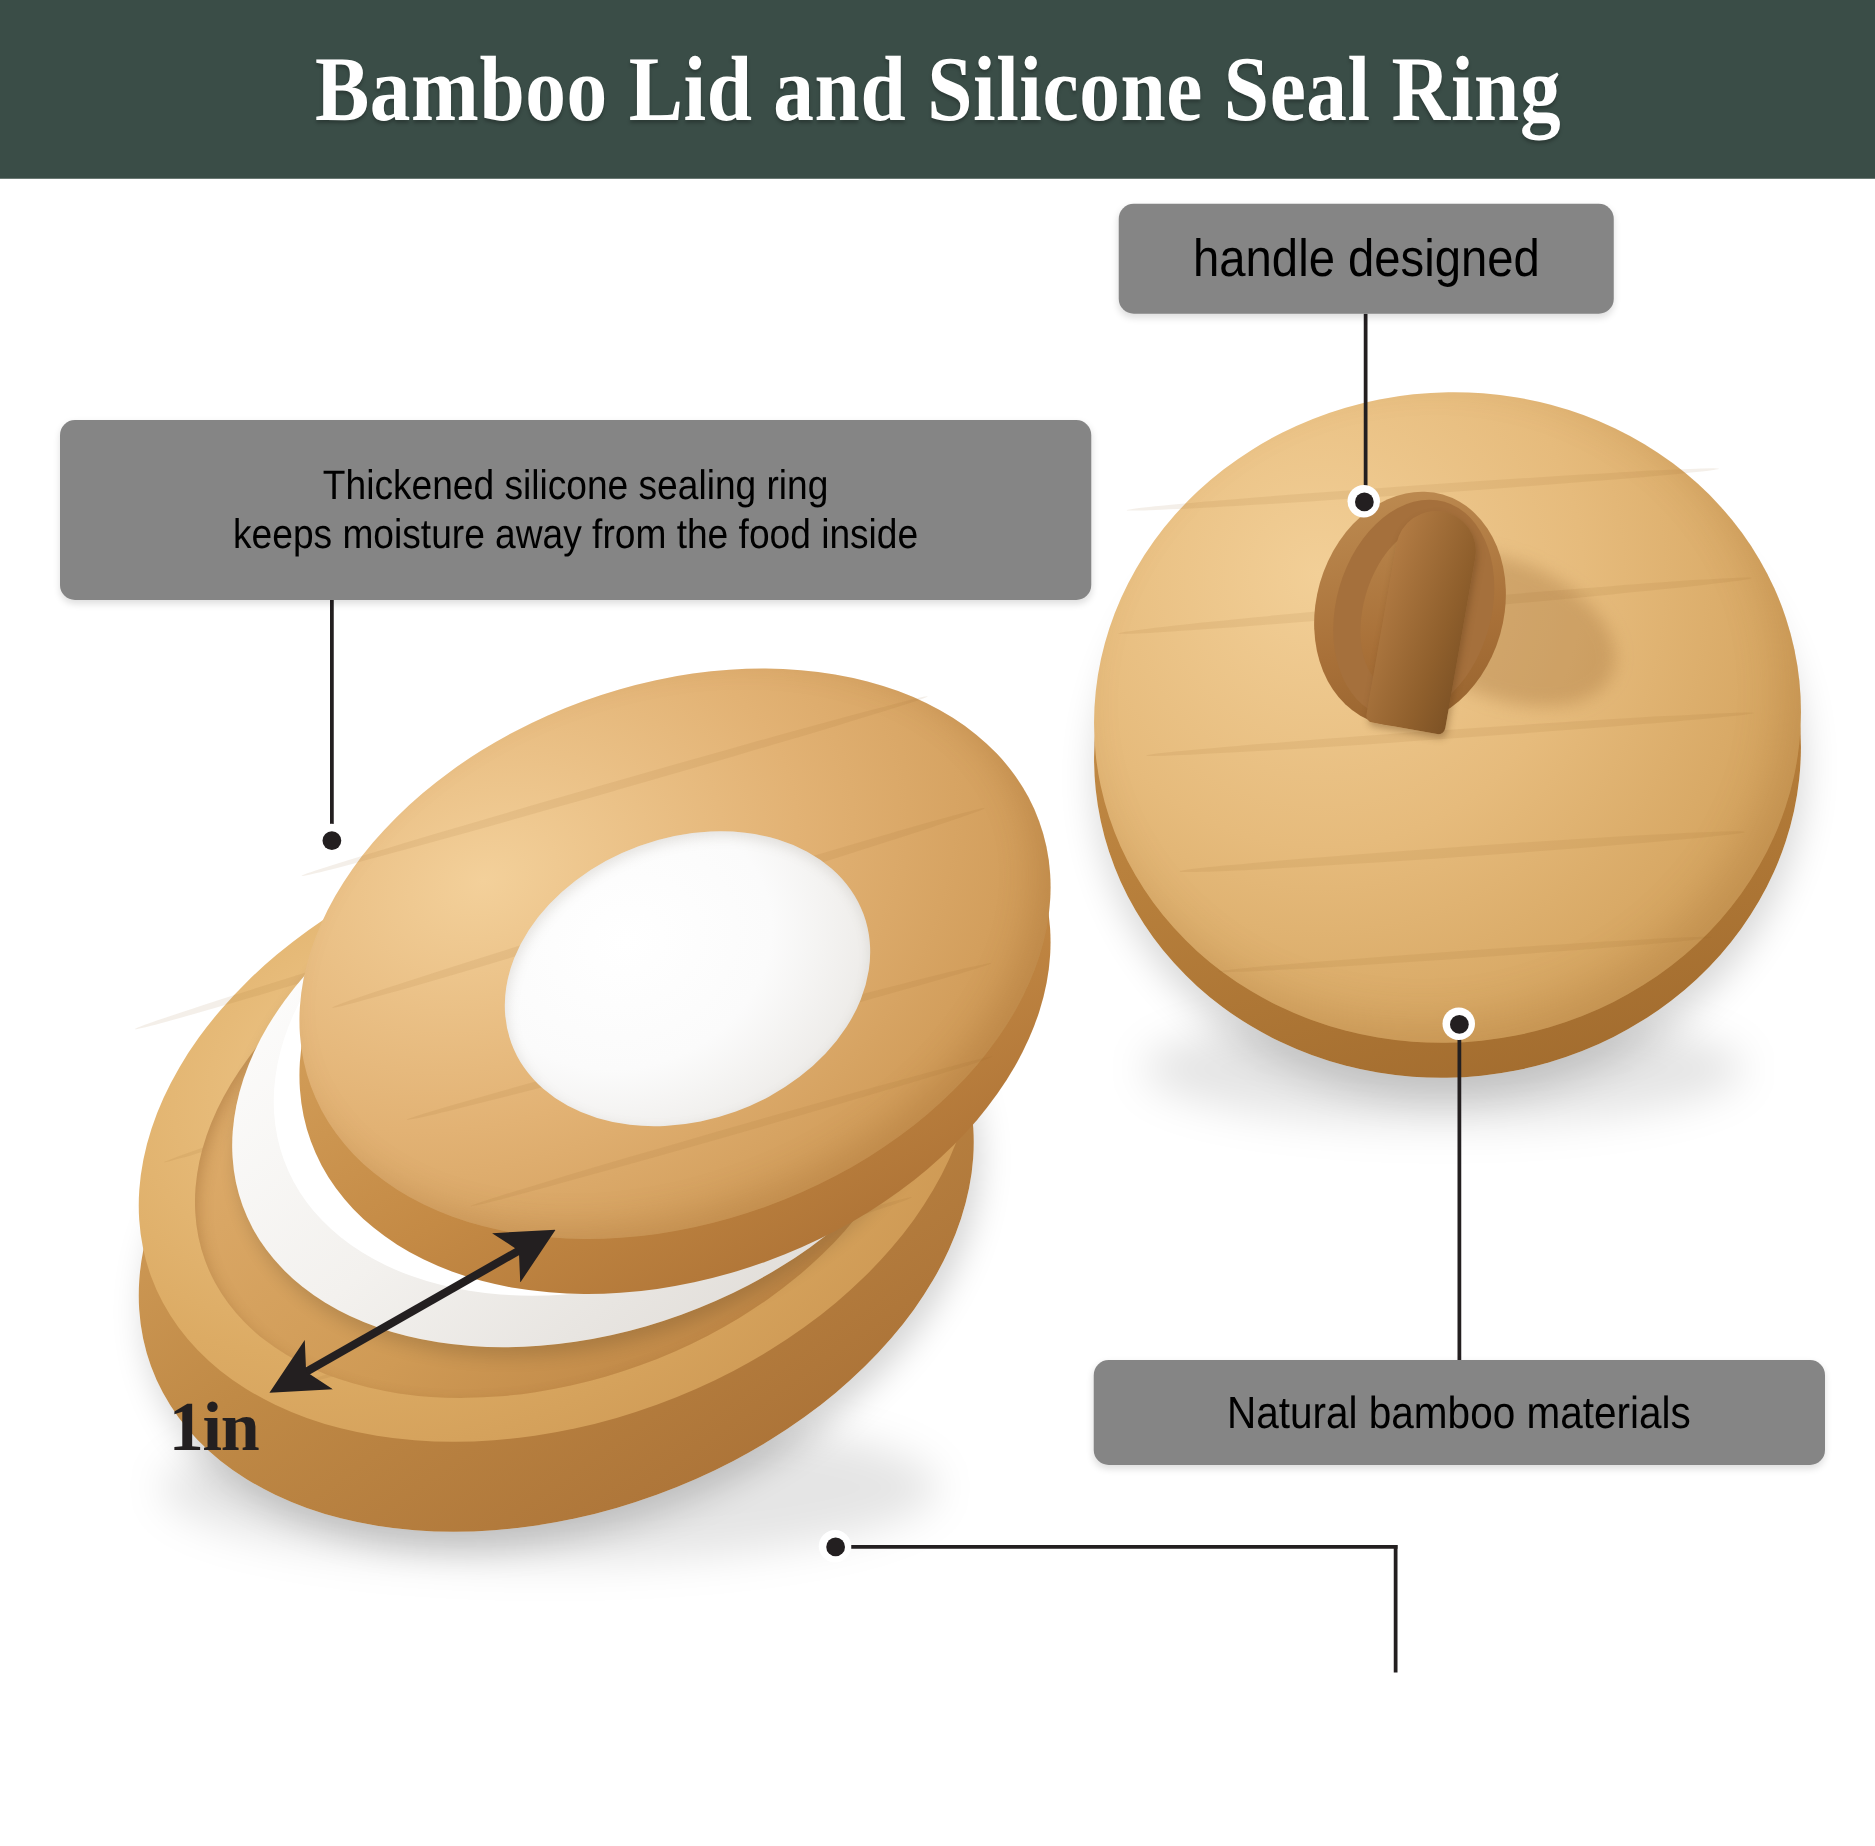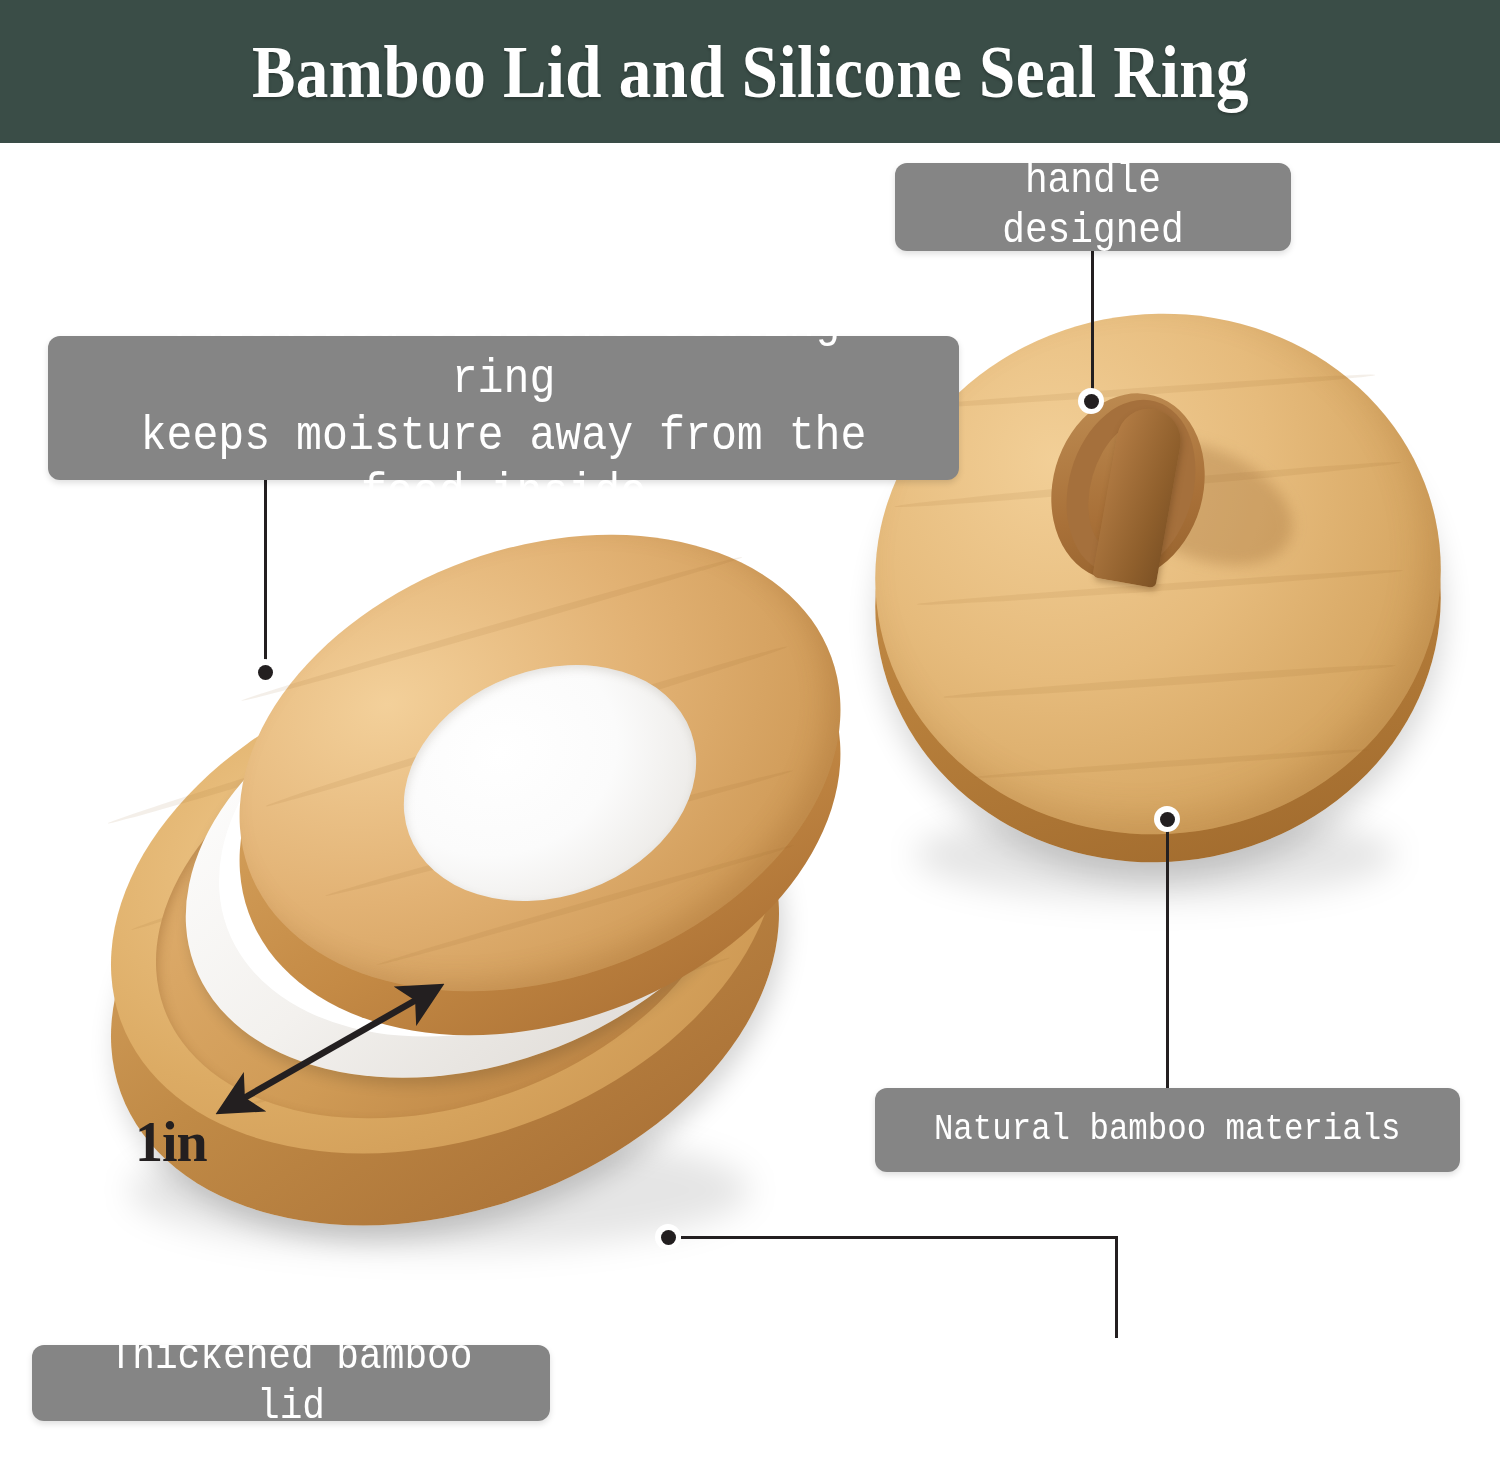--- a/index.html
+++ b/index.html
@@ -41,38 +41,38 @@
     white-space: nowrap;
     line-height: 1;
     text-shadow: 0 2px 3px rgba(0,0,0,0.25);
   }
 
   
   .callout {
     position: absolute;
     background: #858585;
     border-radius: 12px;
-    color: #ffffff;
-    font-family: Liberation Mono, monospace;
+    color: #000000;
+    font-family: Liberation Sans, sans-serif;
     display: flex;
     align-items: center;
     justify-content: center;
     text-align: center;
     box-shadow: 0 3px 6px rgba(0,0,0,0.13);
     box-sizing: border-box;
     padding: 4px 16px;
   }
   .callout span {
     display: block;
     transform: scaleX(0.9);
     white-space: pre-line;
     line-height: 1.18;
   }
   .cal-handle        { left: 895px;  top: 163px;  width: 396px; height: 88px;  font-size: 42px; }
-  .cal-silicone      { left: 48px;   top: 336px;  width: 911px; height: 144px; font-size: 48px; }
+  .cal-silicone      { left: 48px;   top: 336px;  width: 825px; height: 144px; font-size: 33px; }
   .cal-natural       { left: 875px;  top: 1088px; width: 585px; height: 84px;  font-size: 36px; }
   .cal-thick-lid     { left: 32px;   top: 1345px; width: 518px; height: 76px;  font-size: 42px; }
   .cal-removable     { left: 855px;  top: 1335px; width: 500px; height: 140px; font-size: 42px; }
 
   
   .leader {
     position: absolute;
     background: #231f20;
   }
   .leader-v { width: 3px; }
@@ -344,18 +344,15 @@
 
   <div class="callout cal-silicone">
     <span>Thickened silicone sealing  ring
 keeps moisture away  from the food inside</span>
   </div>
 
   <div class="callout cal-natural">
     <span>Natural bamboo materials</span>
   </div>
 
-  <div class="callout cal-thick-lid">
-    <span>Thickened bamboo lid</span>
-  </div>
 
 
 </div>
 
 </body></html>

